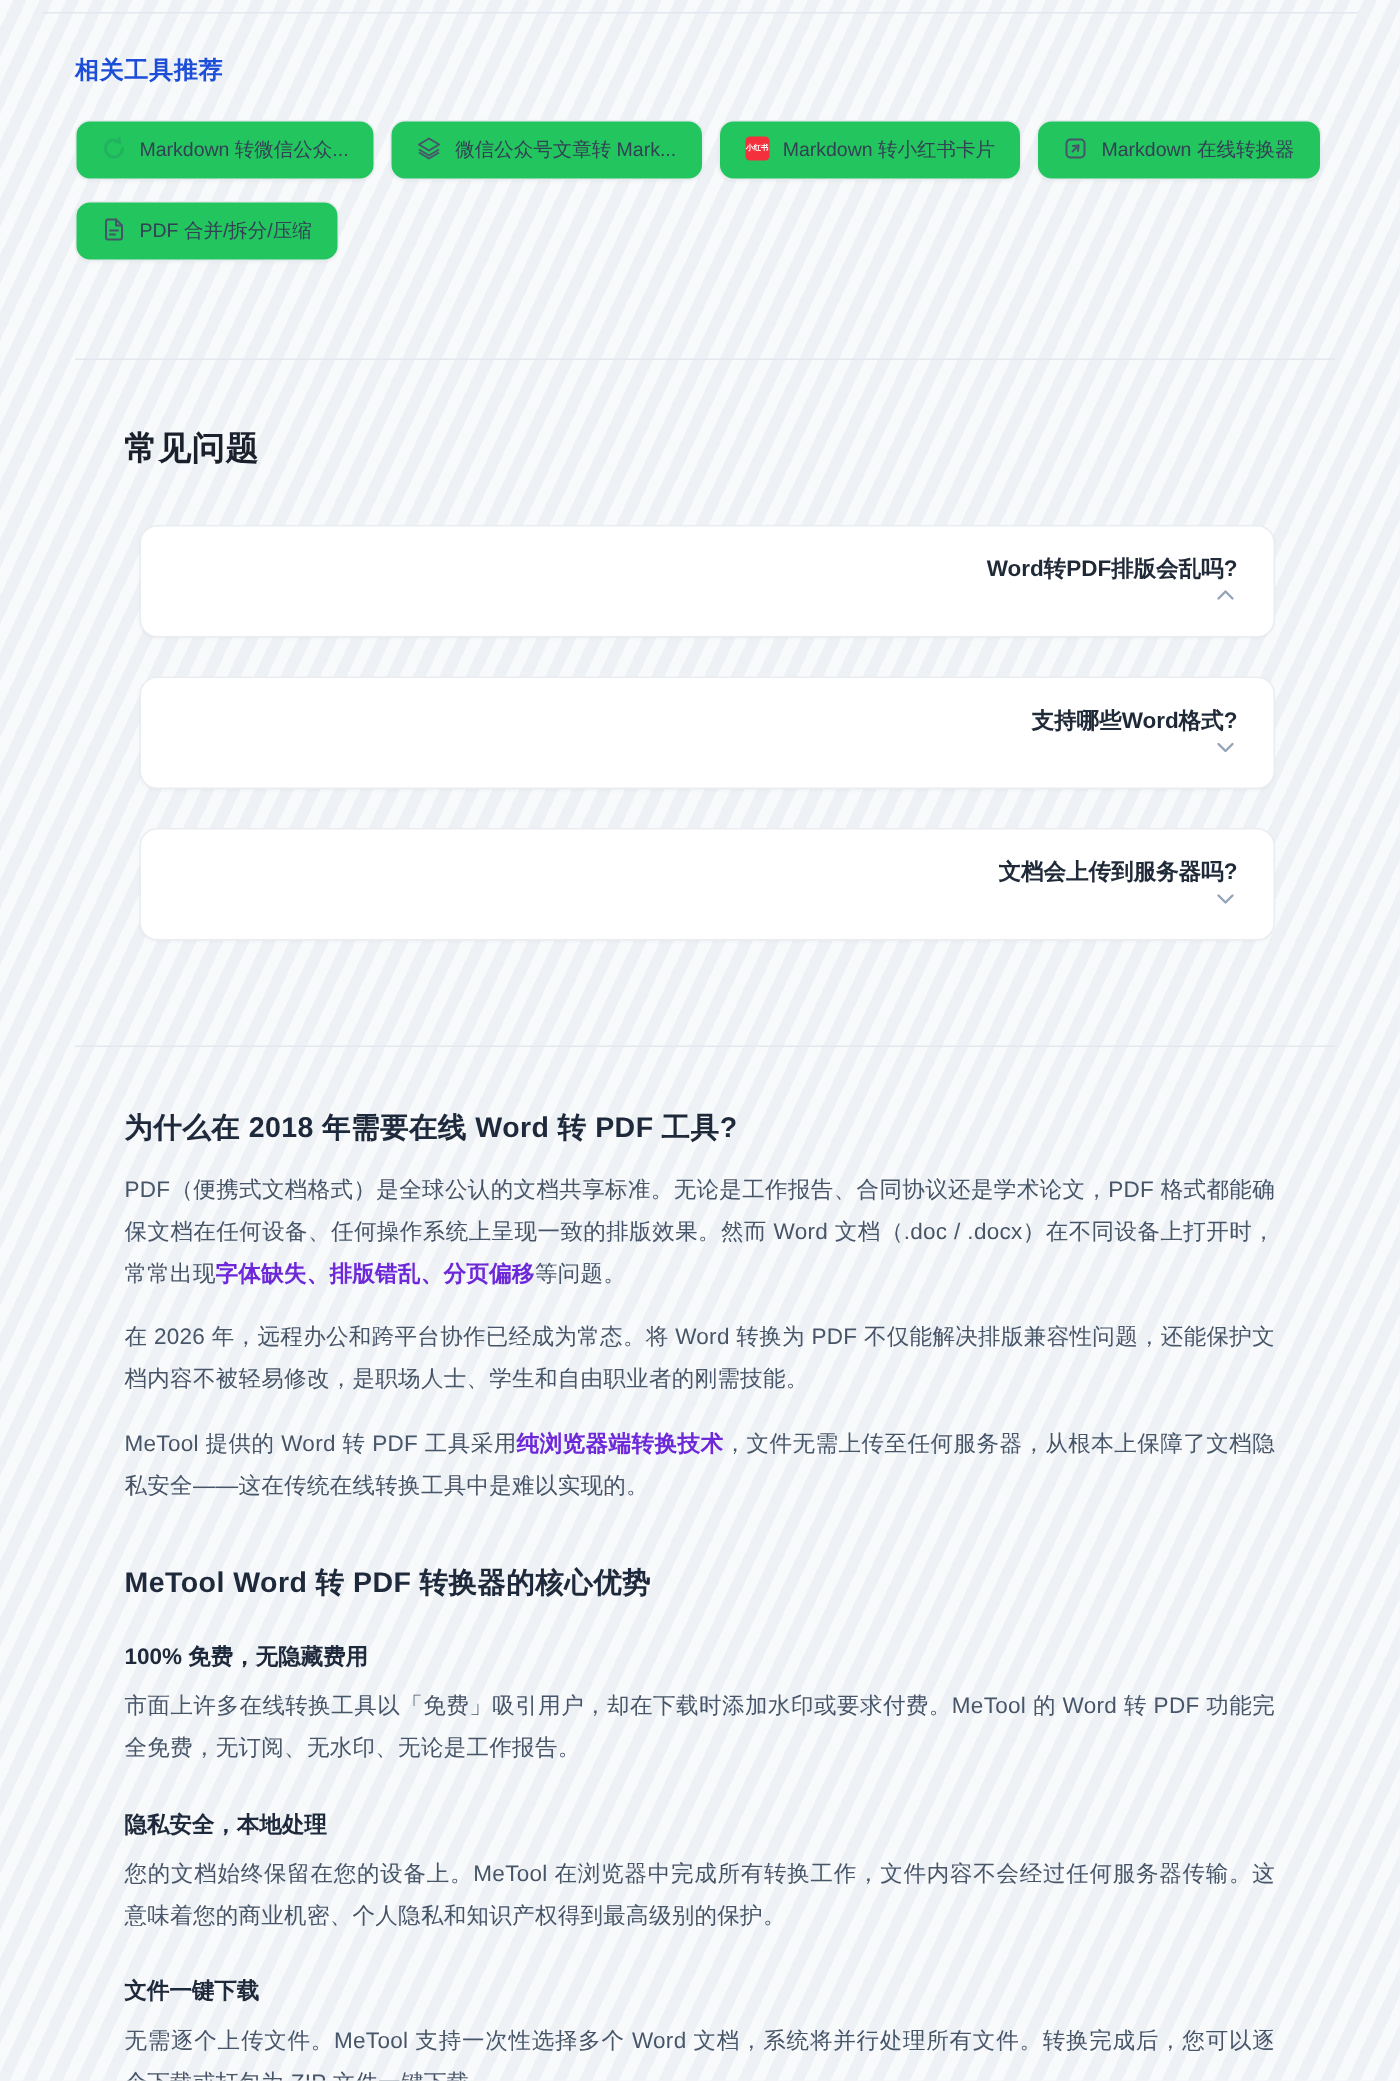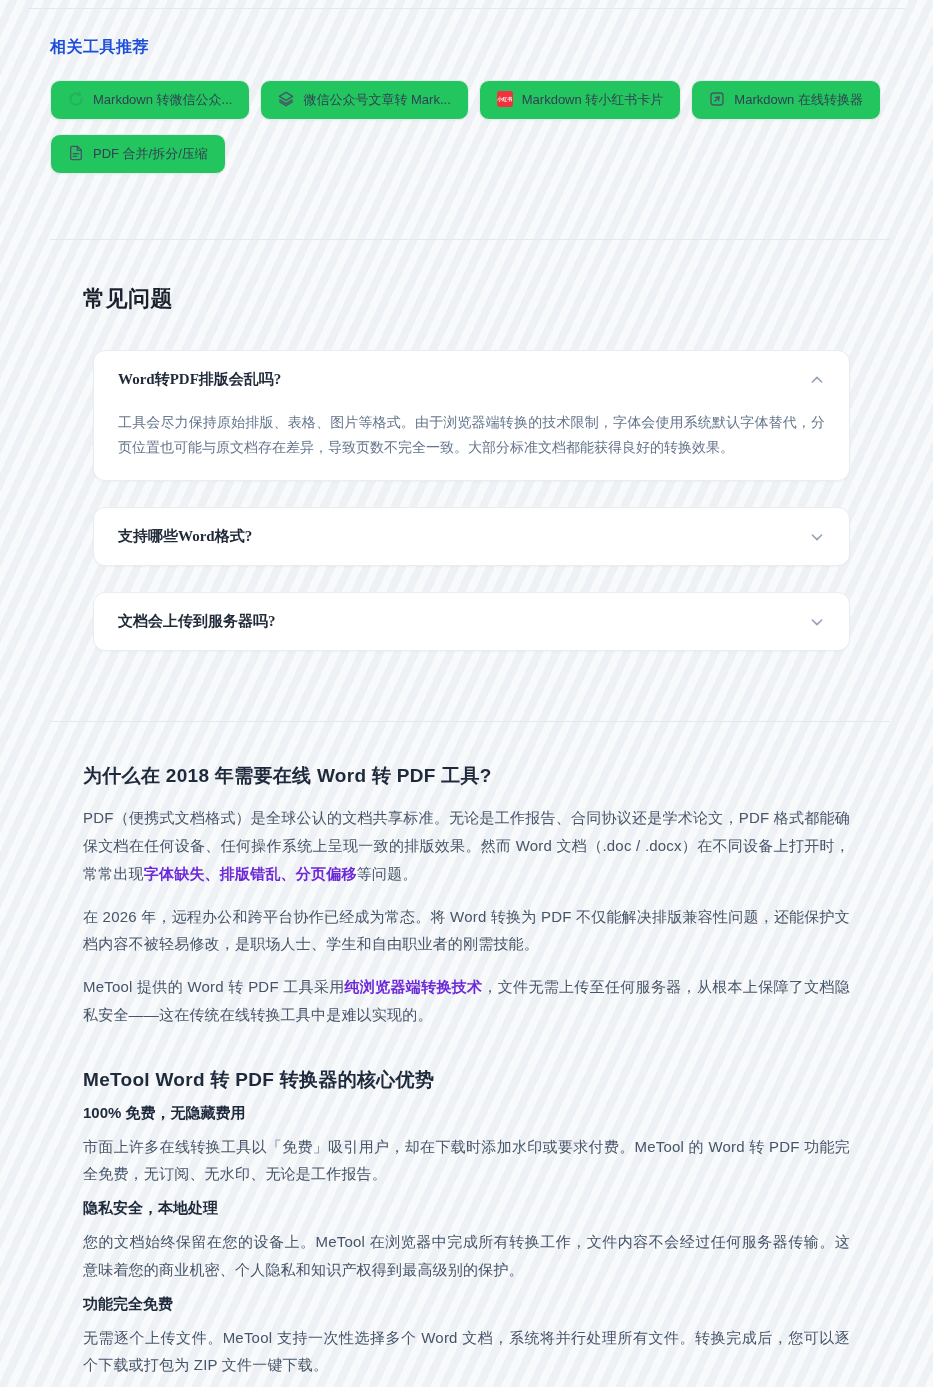--- a/index.html
+++ b/index.html
@@ -34,46 +34,46 @@
   .xhs-badge {
     width: 16px; height: 16px; border-radius: 3px; background: #f5303d;
     color: #ffffff; font-size: 5px; font-weight: bold; line-height: 16px; text-align: center; letter-spacing: 0;
   }
 
   
   .divider-after-tools { margin-top: 65px; }
   .divider-after-faq { margin-top: 70px; }
 
   
-  .faq-section { padding: 0 83px; font-family: Liberation Serif, serif; }
+  .faq-section { padding: 0 83px; }
   .faq-heading { margin-top: 44px; font-size: 22px; font-weight: bold; color: #1a202c; letter-spacing: 0.5px; }
   .faq-list { margin-top: 36px; margin-left: 10px; width: 757px; }
   .faq-card {
     background: #ffffff; border: 1px solid #e9edf2; border-radius: 12px;
     box-shadow: 0 1px 2px rgba(15,23,42,0.03); margin-bottom: 26px;
   }
   .faq-q-row {
-    display: flex; align-items: center; justify-content: space-between;
-    padding: 19px 24px; cursor: pointer;
+    display: flex; align-items: flex-end; justify-content: space-between;
+    padding: 19px 24px; cursor: pointer; flex-direction: column;
   }
   .faq-q { font-size: 15px; font-weight: bold; color: #1f2937; }
   .faq-answer {
     padding: 2px 24px 20px 24px; font-size: 14px; line-height: 1.8; color: #64748b;
     text-align: justify;
   }
   .chev { display: inline-flex; width: 16px; height: 16px; }
 
   
   .article { padding: 0 83px; color: #475569; }
   .article h2 { font-size: 19px; font-weight: bold; color: #1e293b; letter-spacing: 0.3px; }
   .h2-why { margin-top: 41px; }
   .h2-adv { margin-top: 38px; font-size: 18px; }
   .article p { margin-top: 15px; font-size: 15px; line-height: 1.85; text-align: justify; letter-spacing: 0.2px; }
   .article p strong { color: #6d28d9; font-weight: bold; }
-  .adv-title { margin-top: 11px; font-size: 15px; font-weight: bold; color: #1e293b; }
+  .adv-title { margin-top: 27px; font-size: 15px; font-weight: bold; color: #1e293b; }
   .adv-body { margin-top: 10px !important; }
 </style>
 </head>
 <body>
 
 <div class="top-divider"></div>
 
 <div class="tools-section">
   <div class="tools-heading">相关工具推荐</div>
 
@@ -138,21 +138,20 @@
   <div class="faq-list">
     <div class="faq-card">
       <div class="faq-q-row">
         <span class="faq-q">Word转PDF排版会乱吗?</span>
         <span class="chev">
           <svg width="16" height="16" viewBox="0 0 24 24" fill="none" stroke="#94a3b8" stroke-width="2.4" stroke-linecap="round" stroke-linejoin="round">
             <polyline points="5 15 12 8 19 15"></polyline>
           </svg>
         </span>
       </div>
-      <div class="faq-answer">工具会尽力保持原始排版、表格、图片等格式。由于浏览器端转换的技术限制，字体会使用系统默认字体替代，分页位置也可能与原文档存在差异，导致页数不完全一致。大部分标准文档都能获得良好的转换效果。</div>
     </div>
 
     <div class="faq-card">
       <div class="faq-q-row">
         <span class="faq-q">支持哪些Word格式?</span>
         <span class="chev">
           <svg width="16" height="16" viewBox="0 0 24 24" fill="none" stroke="#94a3b8" stroke-width="2.4" stroke-linecap="round" stroke-linejoin="round">
             <polyline points="5 9 12 16 19 9"></polyline>
           </svg>
         </span>
@@ -184,16 +183,16 @@
   <p><span>MeTool 提供的 Word 转 PDF 工具采用</span><strong>纯浏览器端转换技术</strong><span>，文件无需上传至任何服务器，从根本上保障了文档隐私安全——这在传统在线转换工具中是难以实现的。</span></p>
 
   <h2 class="h2-adv">MeTool Word 转 PDF 转换器的核心优势</h2>
 
   <div class="adv-title">100% 免费，无隐藏费用</div>
   <p class="adv-body">市面上许多在线转换工具以「免费」吸引用户，却在下载时添加水印或要求付费。MeTool 的 Word 转 PDF 功能完全免费，无订阅、无水印、无论是工作报告。</p>
 
   <div class="adv-title">隐私安全，本地处理</div>
   <p class="adv-body">您的文档始终保留在您的设备上。MeTool 在浏览器中完成所有转换工作，文件内容不会经过任何服务器传输。这意味着您的商业机密、个人隐私和知识产权得到最高级别的保护。</p>
 
-  <div class="adv-title">功能完全免费</div>
+  <div class="adv-title">文件一键下载</div>
   <p class="adv-body">无需逐个上传文件。MeTool 支持一次性选择多个 Word 文档，系统将并行处理所有文件。转换完成后，您可以逐个下载或打包为 ZIP 文件一键下载。</p>
 
 </div>
 
 </body></html>

